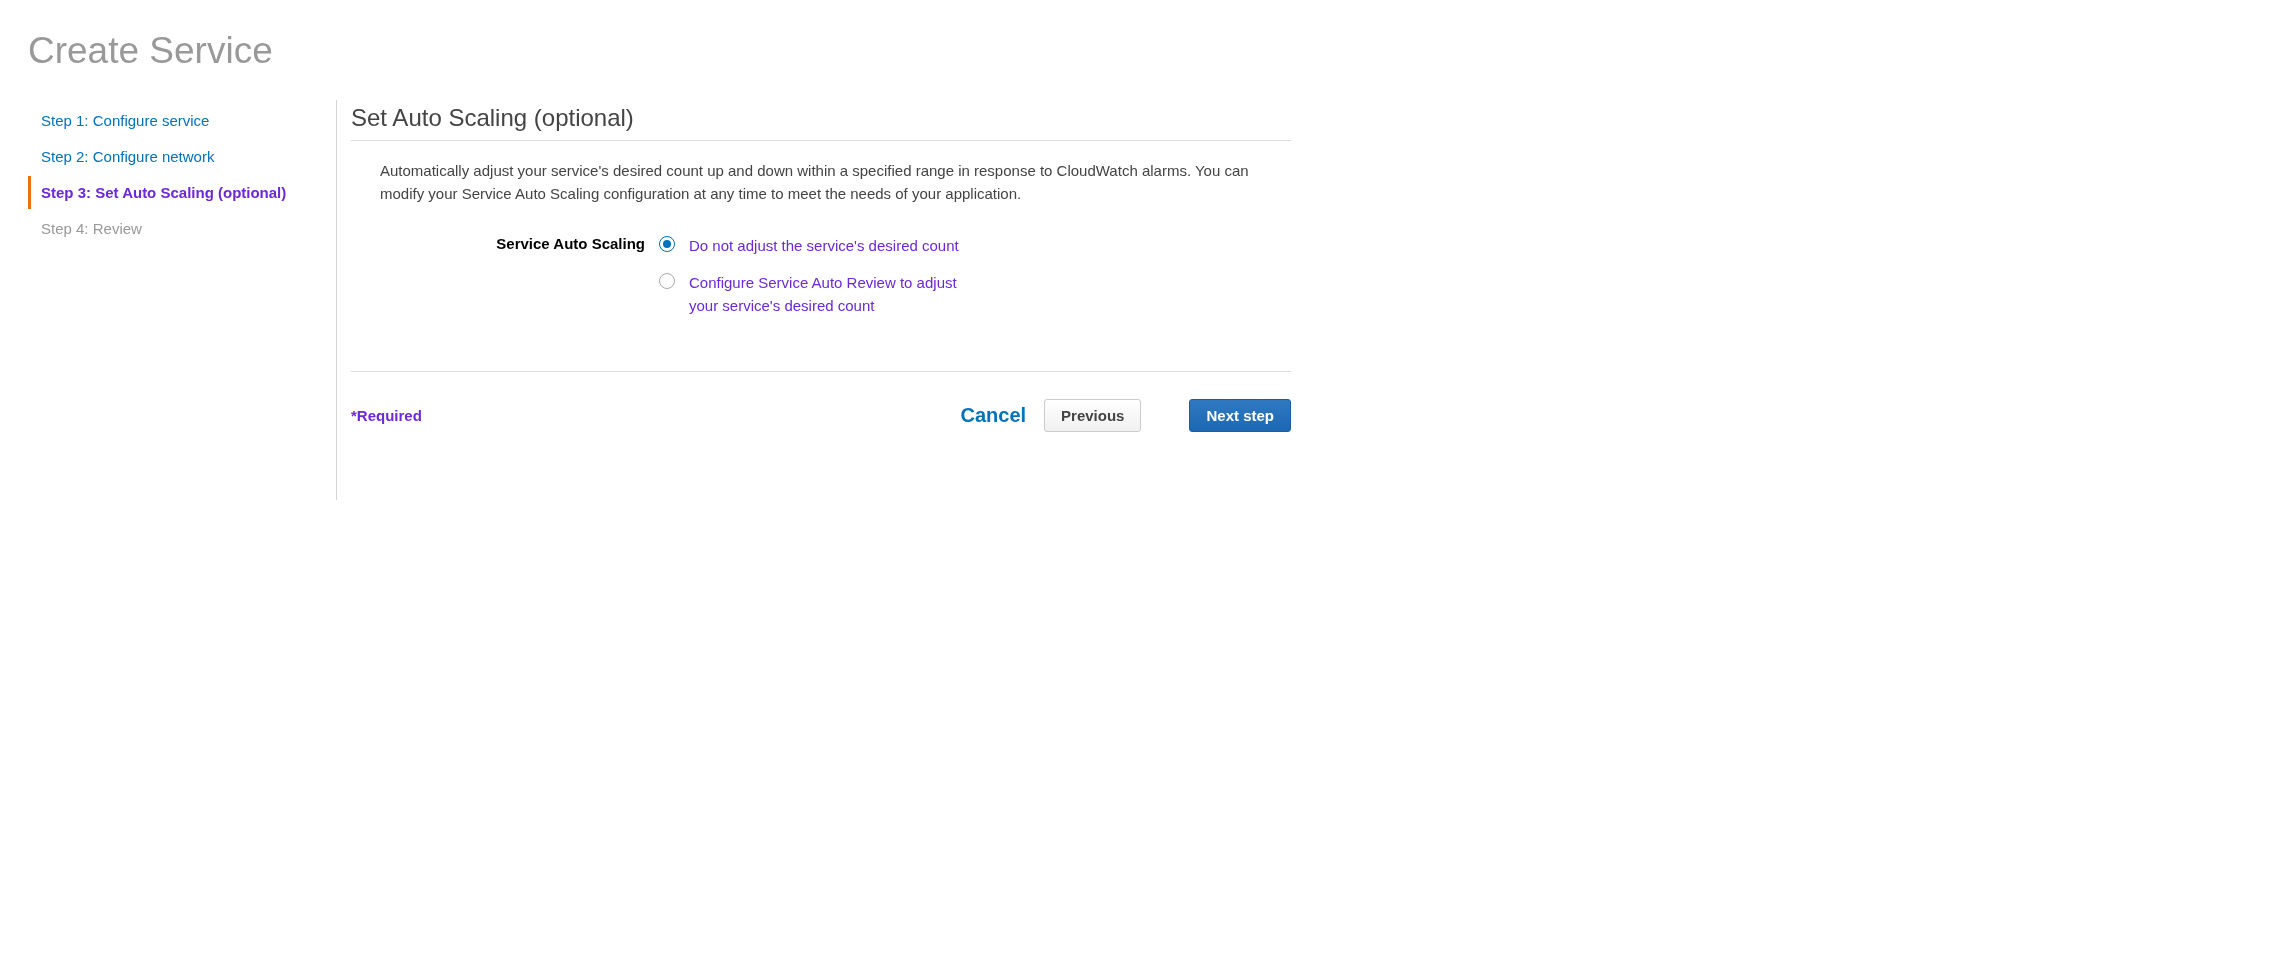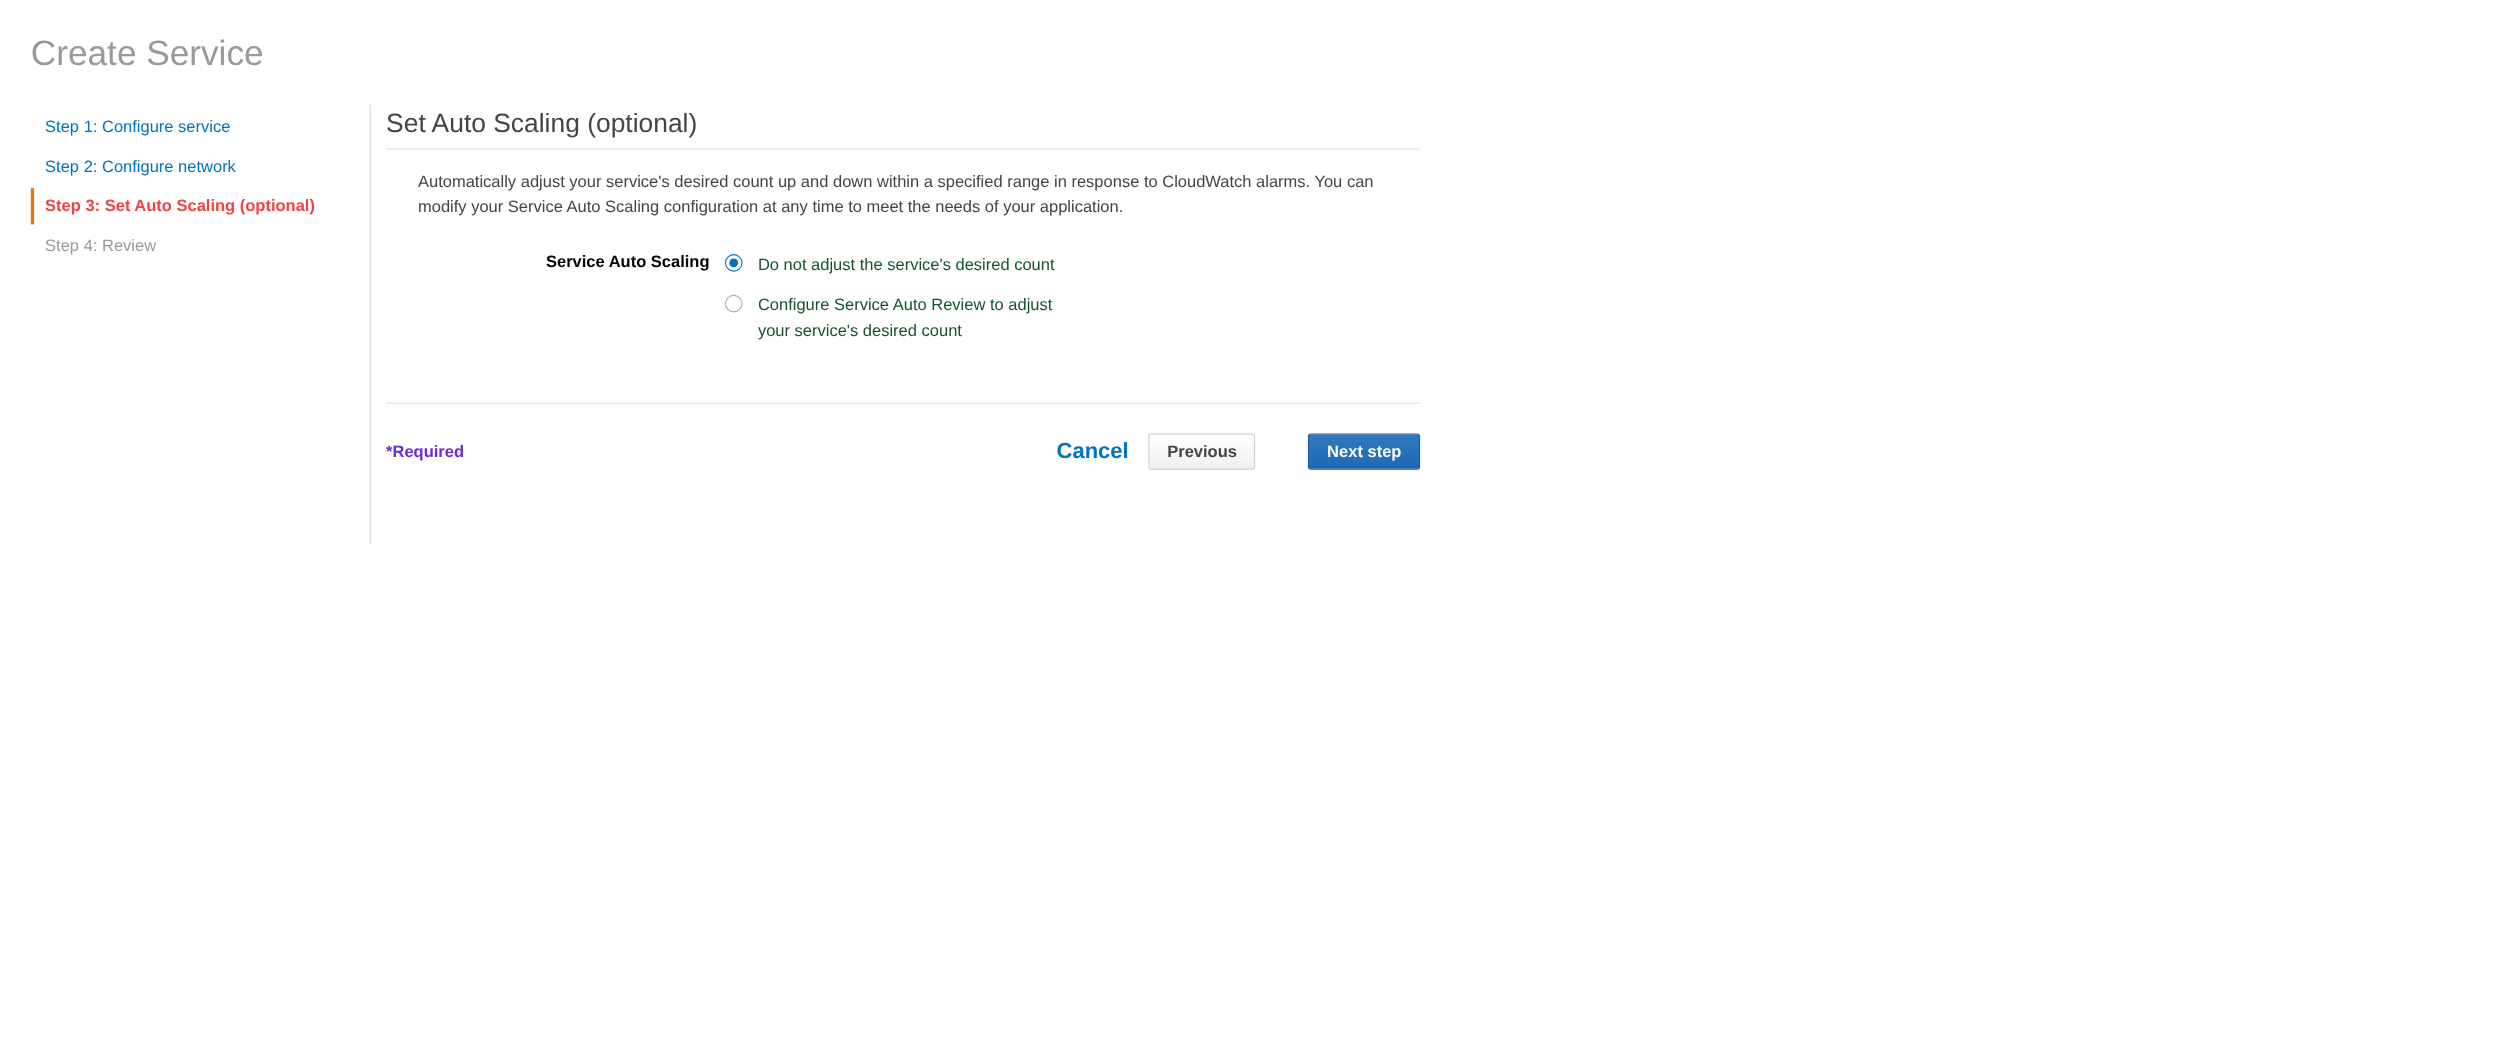--- a/index.html
+++ b/index.html
@@ -7,21 +7,21 @@
       margin: 0;
       padding: 0;
     }
     body {
       font-family: "Helvetica Neue", Helvetica, Arial, sans-serif;
       color: #333;
       background: #fff;
       padding: 30px 28px;
     }
     .page-title {
-      font-size: 32px;
+      font-size: 37px;
       font-weight: 400;
       color: #999;
       margin-bottom: 28px;
     }
     .layout {
       display: flex;
       align-items: stretch;
     }
     .sidebar {
       width: 300px;
@@ -31,21 +31,21 @@
     .step-item {
       display: block;
       padding: 8px 6px 8px 10px;
       font-size: 15px;
       color: #0073bb;
       cursor: pointer;
       border-left: 3px solid transparent;
       margin-bottom: 3px;
     }
     .step-item.active {
-      color: #ef4444;
+      color: #6d28d9;
       font-weight: 700;
       border-left: 3px solid #ec7211;
     }
     .step-item.disabled {
       color: #999;
       cursor: default;
     }
     .divider {
       width: 1px;
       background: #d5d5d5;
@@ -115,21 +115,21 @@
       position: absolute;
       top: 3px;
       left: 3px;
       width: 8px;
       height: 8px;
       background: #0073bb;
       border-radius: 50%;
     }
     .radio-text {
       font-size: 15px;
-      color: #14532d;
+      color: #6d28d9;
       line-height: 1.55;
     }
     .footer-divider {
       border: none;
       border-top: 1px solid #ddd;
       margin-bottom: 24px;
     }
     .footer {
       display: flex;
       justify-content: space-between;

